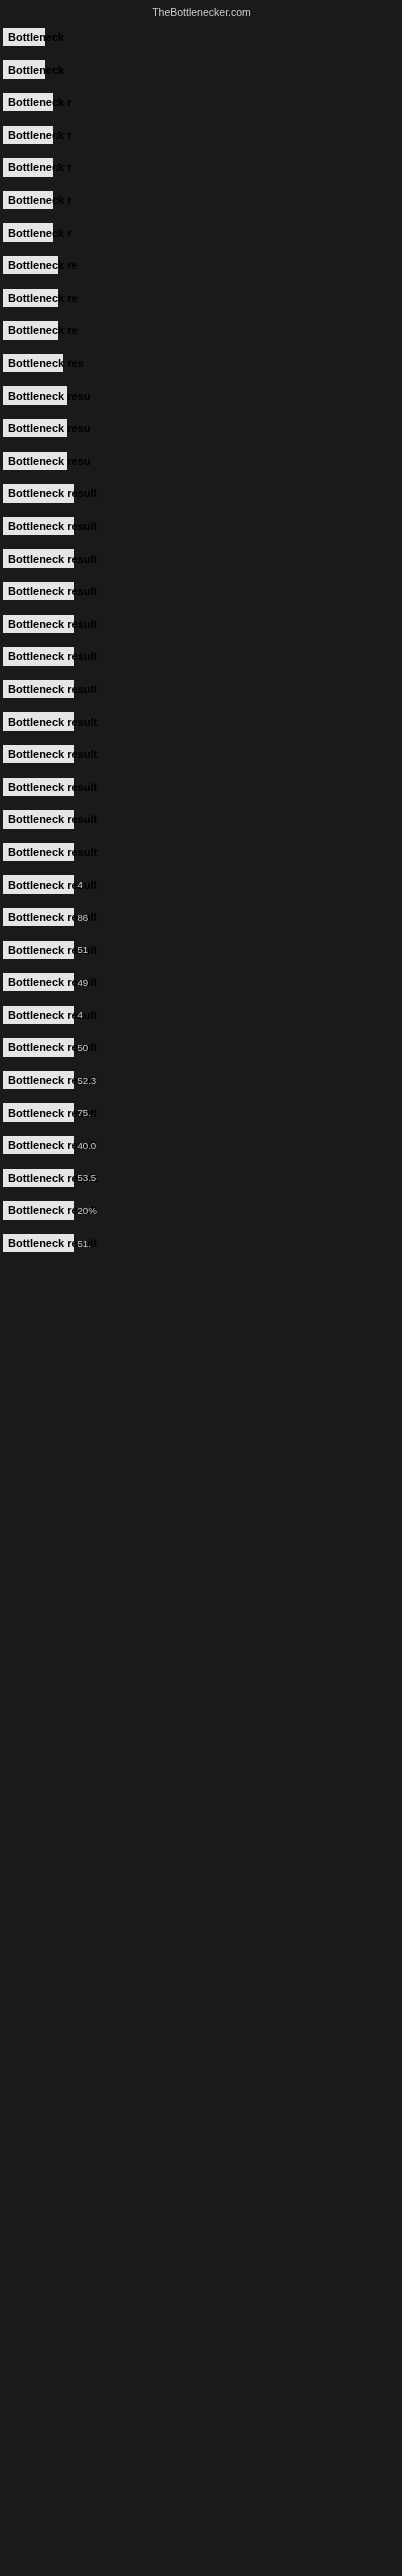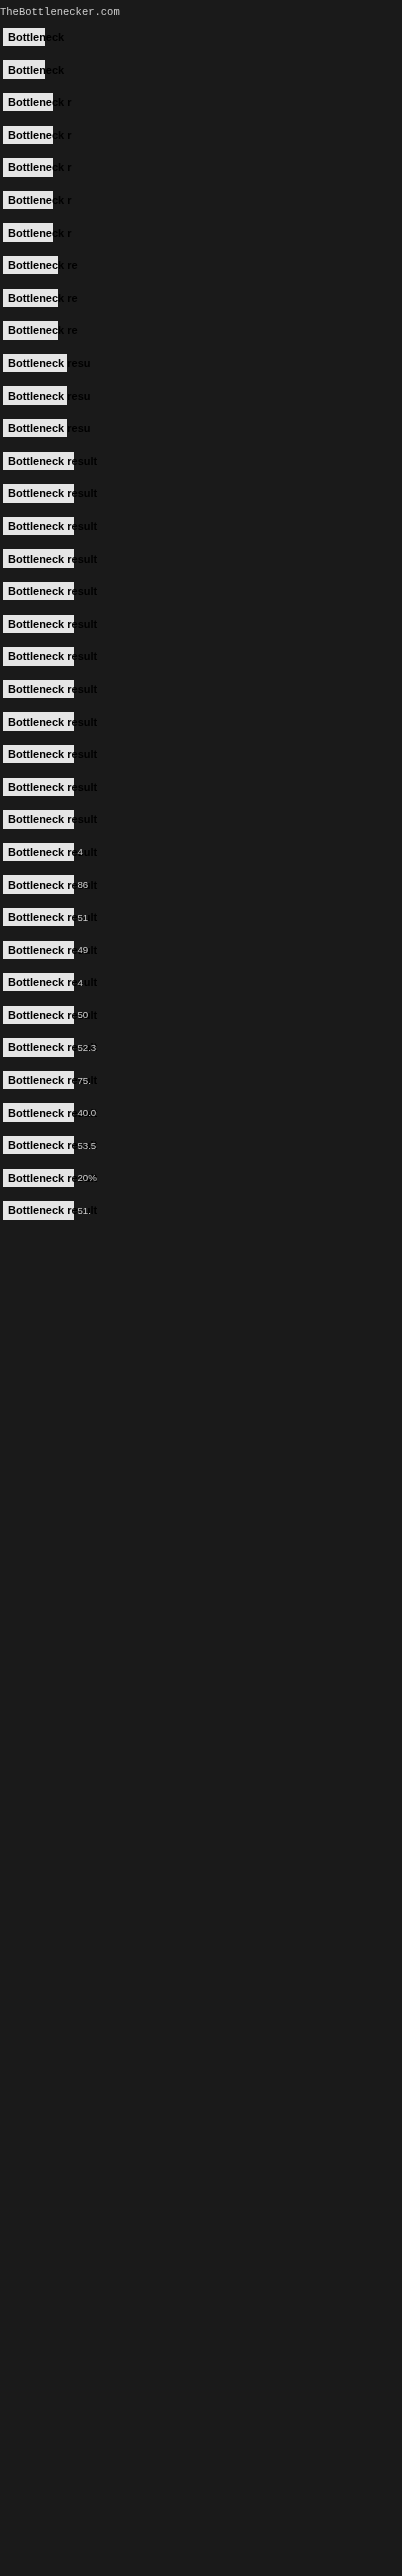--- a/index.html
+++ b/index.html
@@ -3,25 +3,25 @@
   <meta charset="utf-8">
   <style>
     * { margin: 0; padding: 0; box-sizing: border-box; }
     body {
       background: #1a1a1a;
       font-family: Arial, sans-serif;
       width: 403px;
       min-height: 2576px;
     }
     .header {
+      text-align: center;
       padding: 6.4px 0 3.2px 0;
       color: #cccccc;
       font-size: 10.5px;
       font-weight: normal;
-      font-family: Liberation Mono, monospace;
     }
     .bar-row {
       display: flex;
       align-items: center;
       margin: 0 0 1.6px 0;
       padding: 1.6px 3.2px;
       min-height: 31px;
     }
     .bar {
       background: #e5e5e5;
@@ -71,20 +71,23 @@
       <div class="bar" style="width: 50px;">Bottleneck r</div>
     </div>
     <div class="bar-row">
       <div class="bar" style="width: 55px;">Bottleneck re</div>
     </div>
     <div class="bar-row">
       <div class="bar" style="width: 55px;">Bottleneck re</div>
     </div>
     <div class="bar-row">
       <div class="bar" style="width: 55px;">Bottleneck re</div>
+    </div>
+    <div class="bar-row">
+      <div class="bar" style="width: 60px;">Bottleneck res</div>
     </div>
     <div class="bar-row">
       <div class="bar" style="width: 64px;">Bottleneck resu</div>
     </div>
     <div class="bar-row">
       <div class="bar" style="width: 64px;">Bottleneck resu</div>
     </div>
     <div class="bar-row">
       <div class="bar" style="width: 64px;">Bottleneck resu</div>
     </div>

